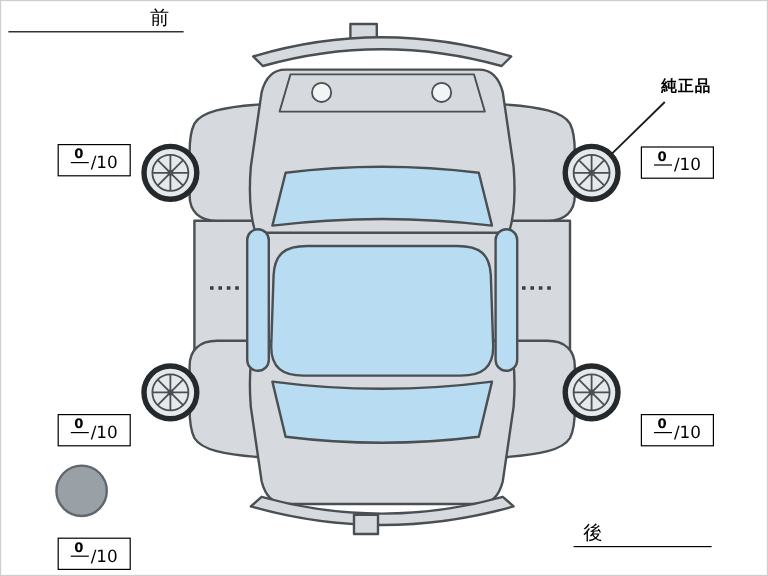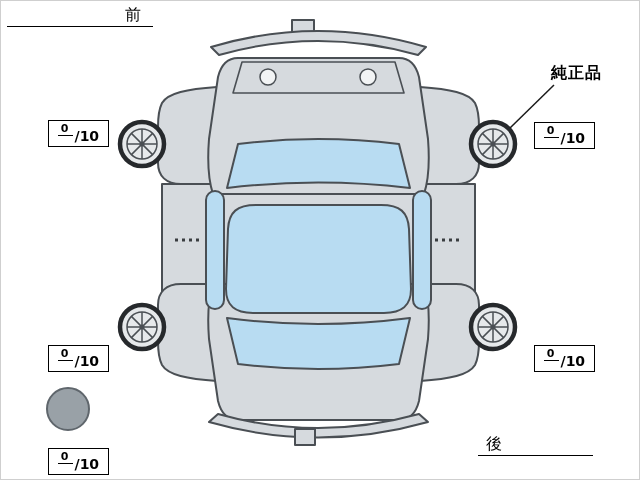--- a/index.html
+++ b/index.html
@@ -28,34 +28,34 @@
     position:absolute;left:6px;top:2px;width:146px;height:24px;
     border-bottom:1.5px solid #000;text-align:right;padding-right:12px;
     font-size:16px;line-height:24px;box-sizing:border-box;
   }
   .rear-label-wrap{
     position:absolute;left:477px;top:431px;width:115px;height:24px;
     border-bottom:1.5px solid #000;text-align:left;padding-left:8px;
     font-size:16px;line-height:24px;box-sizing:border-box;
   }
   .genuine-label{
-    position:absolute;left:550px;top:62px;font-size:16px;font-weight:bold;
+    position:absolute;left:550px;top:62px;font-size:13px;font-weight:bold;
     letter-spacing:1px;
   }
 
   
   .score-box{
     position:absolute;width:61px;height:27px;border:1.5px solid #000;background:#fff;
     display:flex;align-items:center;justify-content:center;gap:2px;box-sizing:border-box;
   }
   .frac-num{
     font-size:11px;font-weight:bold;border-bottom:1.5px solid #000;
     padding:0 4px 0 3px;transform:translateY(-4px);line-height:12px;
   }
-  .frac-den{font-size:14px;font-weight:bold;line-height:14px;transform:translateY(2px);}
+  .frac-den{font-size:14px;font-weight:normal;line-height:14px;transform:translateY(2px);}
 </style>
 </head>
 <body>
 
 <div class="screen">
 
   <svg width="640" height="480" viewBox="0 0 640 480">
     <defs>
       <g id="wheel">
         <circle r="22" class="tire"></circle>

